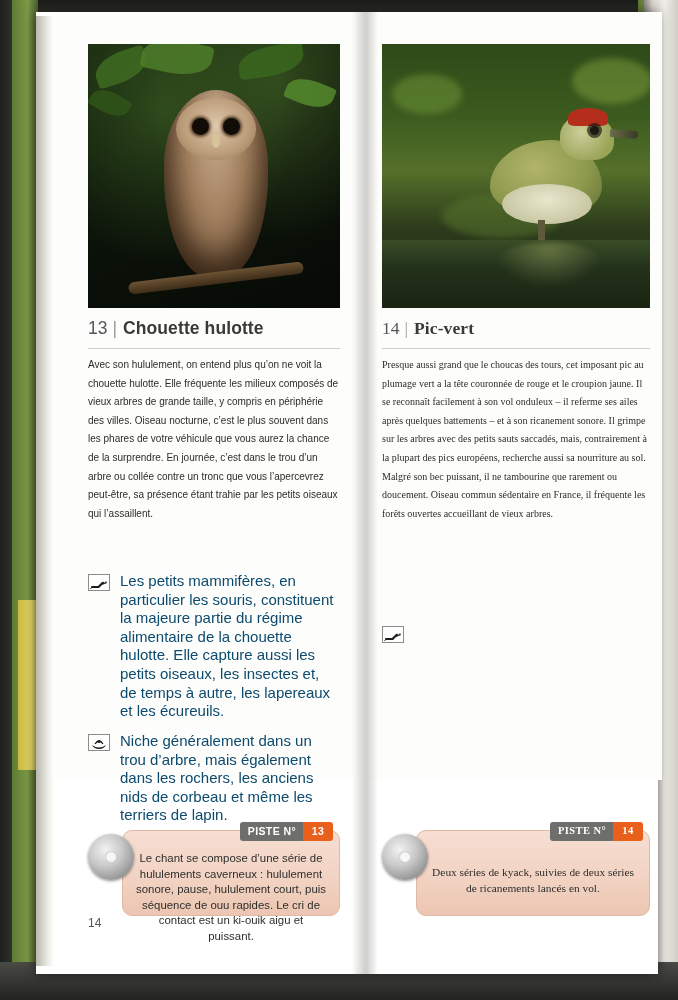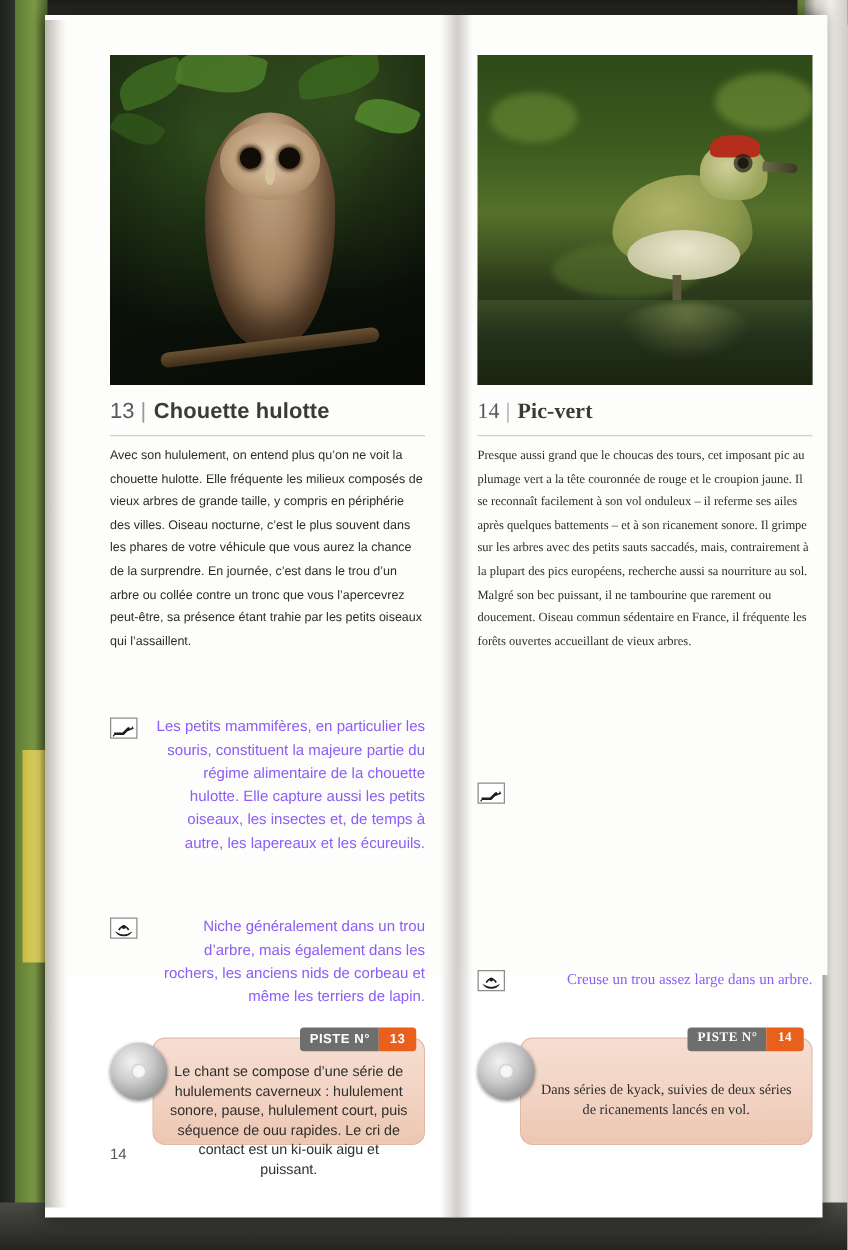--- a/index.html
+++ b/index.html
@@ -265,24 +265,23 @@
     position: absolute;
     font-size: 10px;
     line-height: 18.6px;
     color: #2c2c2b;
     text-align: left;
   }
 
   
   .note {
     position: absolute;
-    font-size: 12px;
+    font-size: 15px;
     line-height: 18.6px;
-    color: #8b5cf6;
-    text-align: right;
+    color: #0c4a6e;
   }
   .note-icon {
     position: absolute;
     left: 0; top: 2px;
     width: 22px; height: 17px;
     border: 1px solid #8c8c88;
     background: #fff;
     box-sizing: border-box;
   }
   .note-icon svg { display: block; }
@@ -479,38 +478,28 @@
     <div class="note" style="left:12px; top:612px; width:268px;">
       <span class="note-icon">
         <svg width="20" height="15" viewBox="0 0 20 15">
           <path d="M2 11 L9 11 L13 7 L17 6 L18 8 L13 10 L10 13 L3 13 Z" fill="#1d1d1b"></path>
           <circle cx="15.5" cy="6.6" r="1.1" fill="#fff"></circle>
           <path d="M3 12 L1.5 14" stroke="#1d1d1b" stroke-width="1"></path>
         </svg>
       </span>
     </div>
 
-    <div class="note" style="left:12px; top:762px; width:268px;">
-      <span class="note-icon">
-        <svg width="20" height="15" viewBox="0 0 20 15">
-          <path d="M3 10 q7 5 14 0 q-2 4 -7 4 q-5 0 -7 -4 Z" fill="#1d1d1b"></path>
-          <path d="M6 9 q4 -6 8 0" fill="none" stroke="#1d1d1b" stroke-width="1.3"></path>
-          <circle cx="10" cy="6.5" r="1.6" fill="#1d1d1b"></circle>
-        </svg>
-      </span>
-      <span class="note-text">Creuse un trou assez large dans un arbre.</span>
-    </div>
 
     <div class="piste" style="left:12px; top:808px; width:268px;">
       <div class="piste-bubble">
         <div class="piste-label">
           <span class="txt">PISTE N°</span>
           <span class="num">14</span>
         </div>
-        <div class="piste-body" style="top:34px;">Dans séries de kyack, suivies de deux séries de ricanements lancés en vol.</div>
+        <div class="piste-body" style="top:34px;">Deux séries de kyack, suivies de deux séries de ricanements lancés en vol.</div>
       </div>
       <div class="piste-cd"></div>
     </div>
   </div>
 
   <div class="gutter"></div>
 
 </div>
 
 </body></html>

